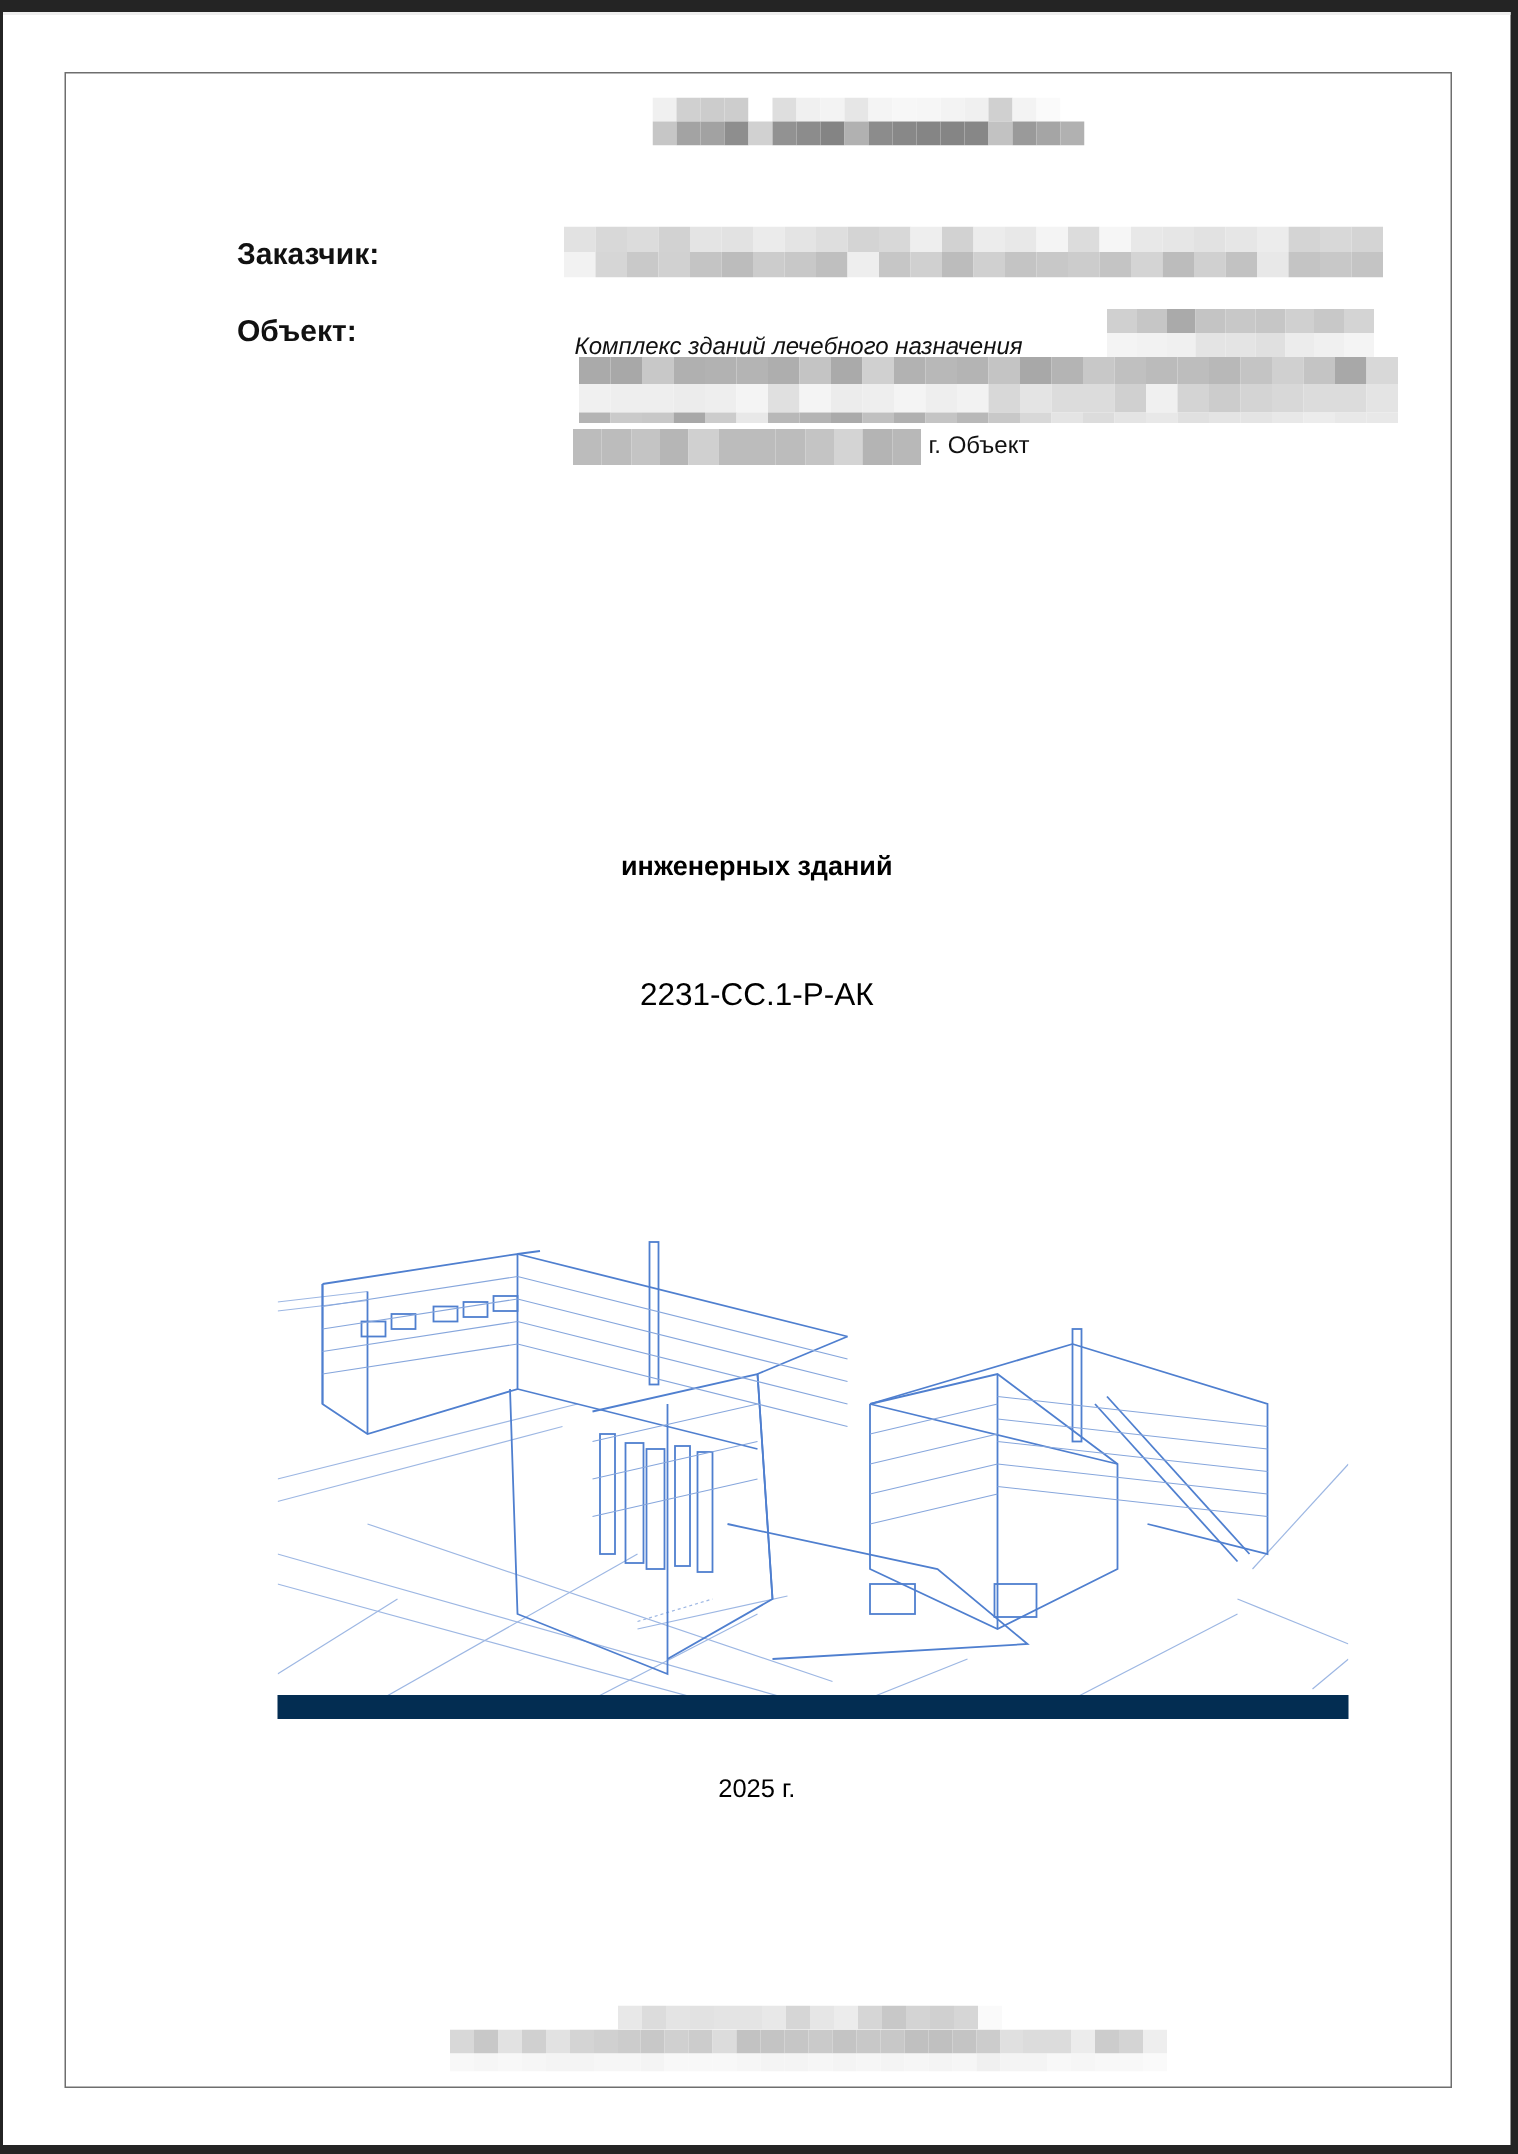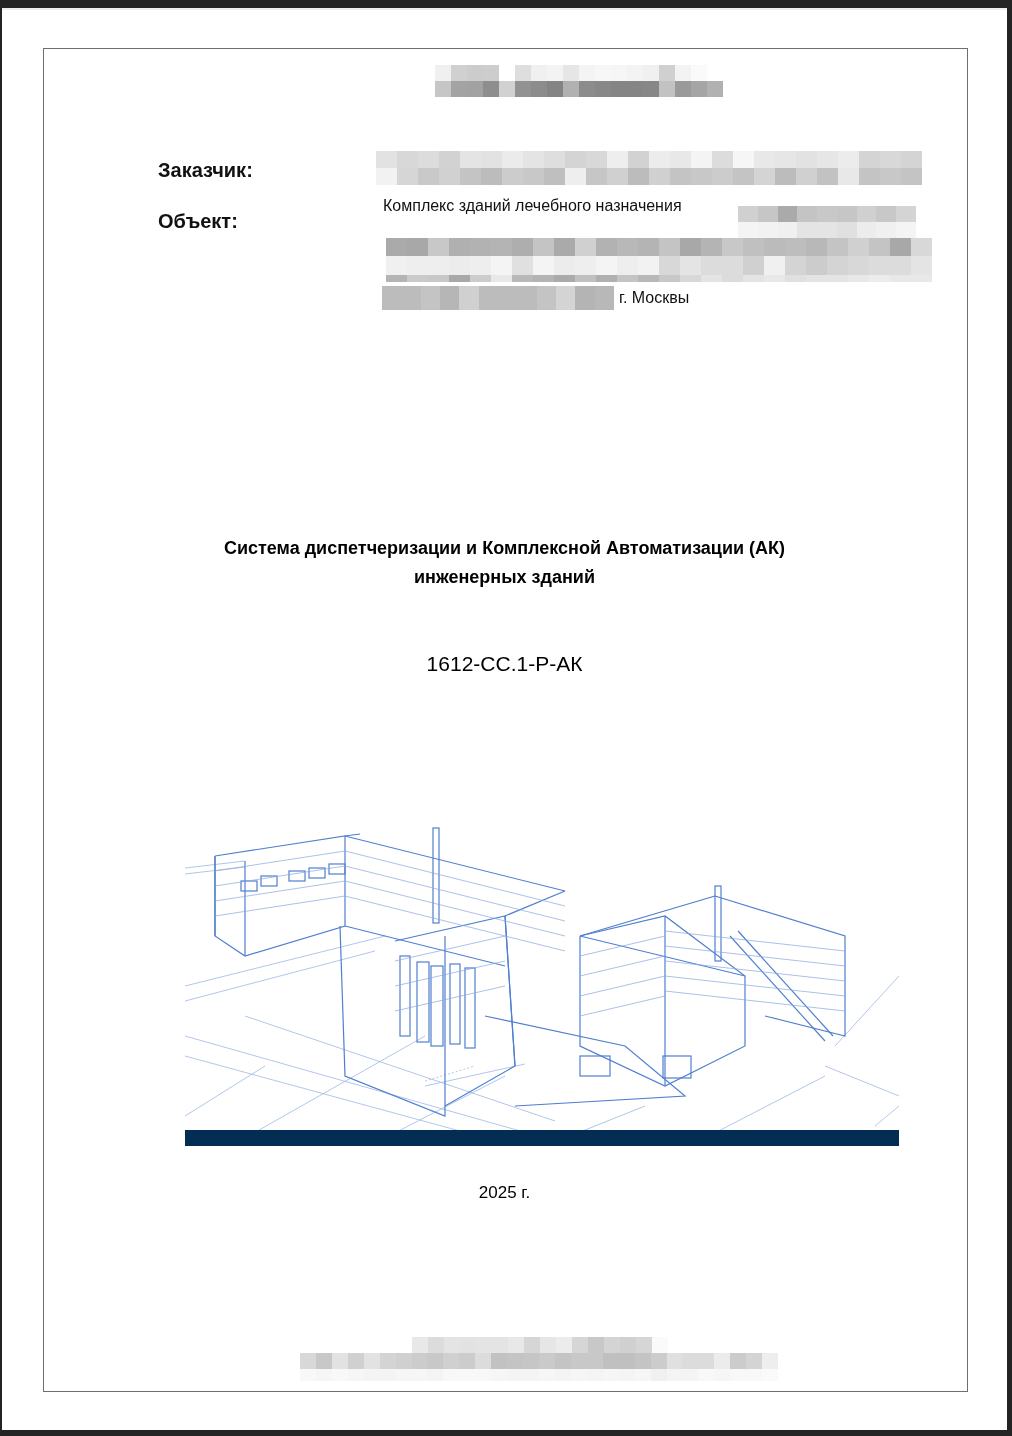--- a/index.html
+++ b/index.html
@@ -184,21 +184,21 @@
       <span style="background:#bcbcbc"></span>
       <span style="background:#d0d0d0"></span>
       <span style="background:#c2c2c2"></span>
       <span style="background:#e8e8e8"></span>
       <span style="background:#c4c4c4"></span>
       <span style="background:#c8c8c8"></span>
       <span style="background:#c4c4c4"></span>
   </div>
 
   <div class="label" style="left:156px; top:202px;">Объект:</div>
-  <div class="txt" style="left:381px; top:189px;">Комплекс зданий лечебного назначения</div>
+  <div class="txt" style="left:381px; top:215px;font-style:italic;">Комплекс зданий лечебного назначения</div>
   <div class="redact" style="left:736px; top:198px; width:178px; height:32px; grid-template-columns:repeat(9,1fr); grid-template-rows:1fr 1fr;">
     <span style="background:#d0d0d0"></span>
       <span style="background:#c6c6c6"></span>
       <span style="background:#aaaaaa"></span>
       <span style="background:#c4c4c4"></span>
       <span style="background:#c8c8c8"></span>
       <span style="background:#c6c6c6"></span>
       <span style="background:#d0d0d0"></span>
       <span style="background:#c8c8c8"></span>
       <span style="background:#d4d4d4"></span>
@@ -299,27 +299,26 @@
       <span style="background:#b6b6b6"></span>
       <span style="background:#d0d0d0"></span>
       <span style="background:#bcbcbc"></span>
       <span style="background:#bcbcbc"></span>
       <span style="background:#bcbcbc"></span>
       <span style="background:#c4c4c4"></span>
       <span style="background:#d4d4d4"></span>
       <span style="background:#b4b4b4"></span>
       <span style="background:#b8b8b8"></span>
   </div>
-  <div class="txt" style="left:617px; top:281px;">г. Москвы</div>
-
-
-  <div class="subtitle" style="top:526px;">Система диспетчеризации и Комплексной Автоматизации (АК)</div>
+  <div class="txt" style="left:617px; top:281px;">г. Объект</div>
+
+
   <div class="subtitle" style="top:555px;">инженерных зданий</div>
 
-  <div class="code" style="top:644px;">1612-СС.1-Р-АК</div>
+  <div class="code" style="top:644px;">2231-СС.1-Р-АК</div>
 
   <div class="illustration">
     <svg width="714" height="322" viewBox="0 0 714 322" xmlns="http://www.w3.org/2000/svg">
       <g fill="none" stroke="#9db7e3" stroke-width="0.8">
 
         <line x1="0" y1="240" x2="330" y2="330"></line>
         <line x1="0" y1="220" x2="360" y2="322"></line>
         <line x1="0" y1="170" x2="200" y2="120"></line>
         <line x1="0" y1="185" x2="190" y2="135"></line>
         <line x1="0" y1="300" x2="80" y2="250"></line>

